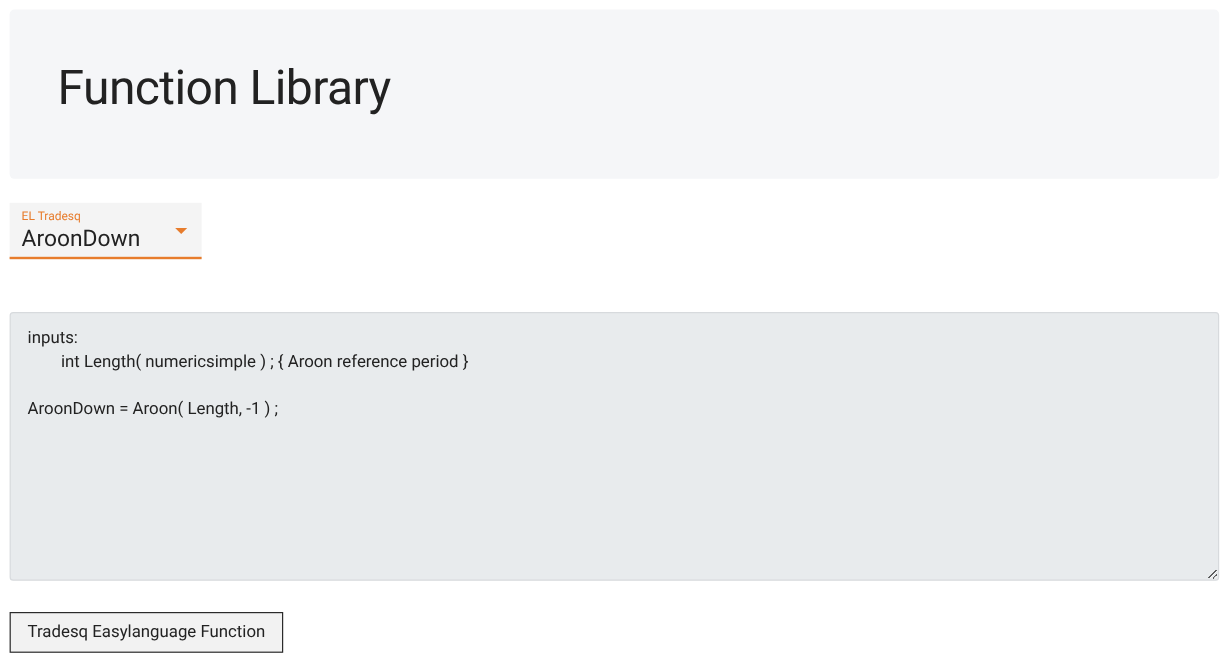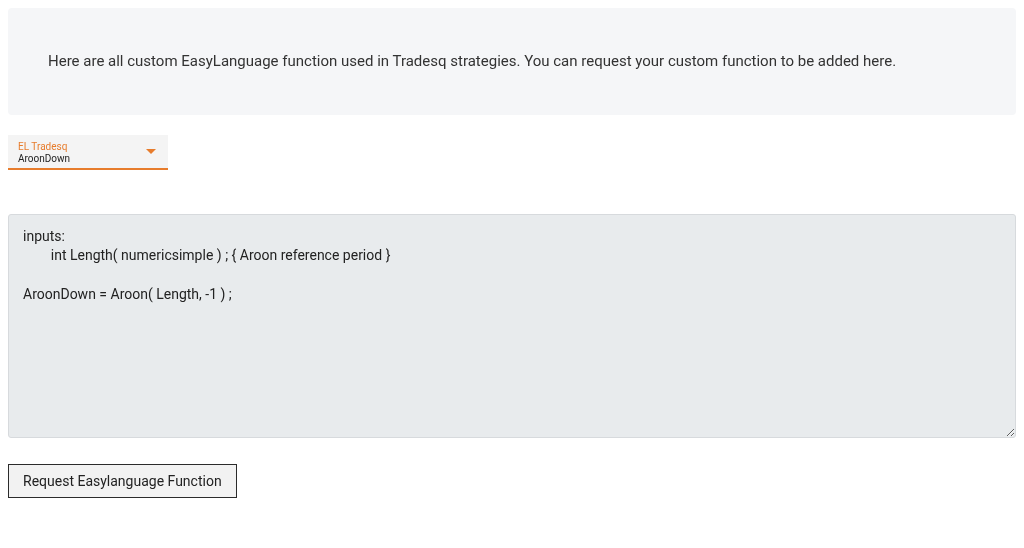--- a/index.html
+++ b/index.html
@@ -45,21 +45,21 @@
       padding: 6px 10px 4px 10px;
       cursor: pointer;
     }
     .select-label {
       font-size: 10px;
       color: #e77c2c;
       display: block;
       margin-bottom: 1px;
     }
     .select-value {
-      font-size: 10px;
+      font-size: 19px;
       color: #222;
       display: block;
       padding-right: 18px;
     }
     .select-caret {
       position: absolute;
       right: 12px;
       top: 50%;
       transform: translateY(-40%);
       width: 0;
@@ -97,33 +97,33 @@
       font-size: 14px;
       color: #222;
       cursor: pointer;
       font-family: inherit;
     }
   </style>
 </head>
 <body>
 
 <div class="header-panel">
-  <p class="page-subtitle">Here are all custom EasyLanguage function used in Tradesq strategies. You can request your custom function to be added here.</p>
+  <h1 class="page-title">Function Library</h1>
 </div>
 
 <div class="controls-row">
   <div class="select-wrapper">
     <span class="select-label">EL Tradesq</span>
     <span class="select-value">AroonDown</span>
     <span class="select-caret"></span>
   </div>
 </div>
 
 <div class="code-area-wrapper">
   <textarea class="code-area" readonly="" style="">inputs:
         int Length( numericsimple ) ; { Aroon reference period }
 
 AroonDown = Aroon( Length, -1 ) ;</textarea>
 </div>
 
 <div class="request-row">
-  <button class="request-button">Request Easylanguage Function</button>
+  <button class="request-button">Tradesq Easylanguage Function</button>
 </div>
 
 </body></html>

